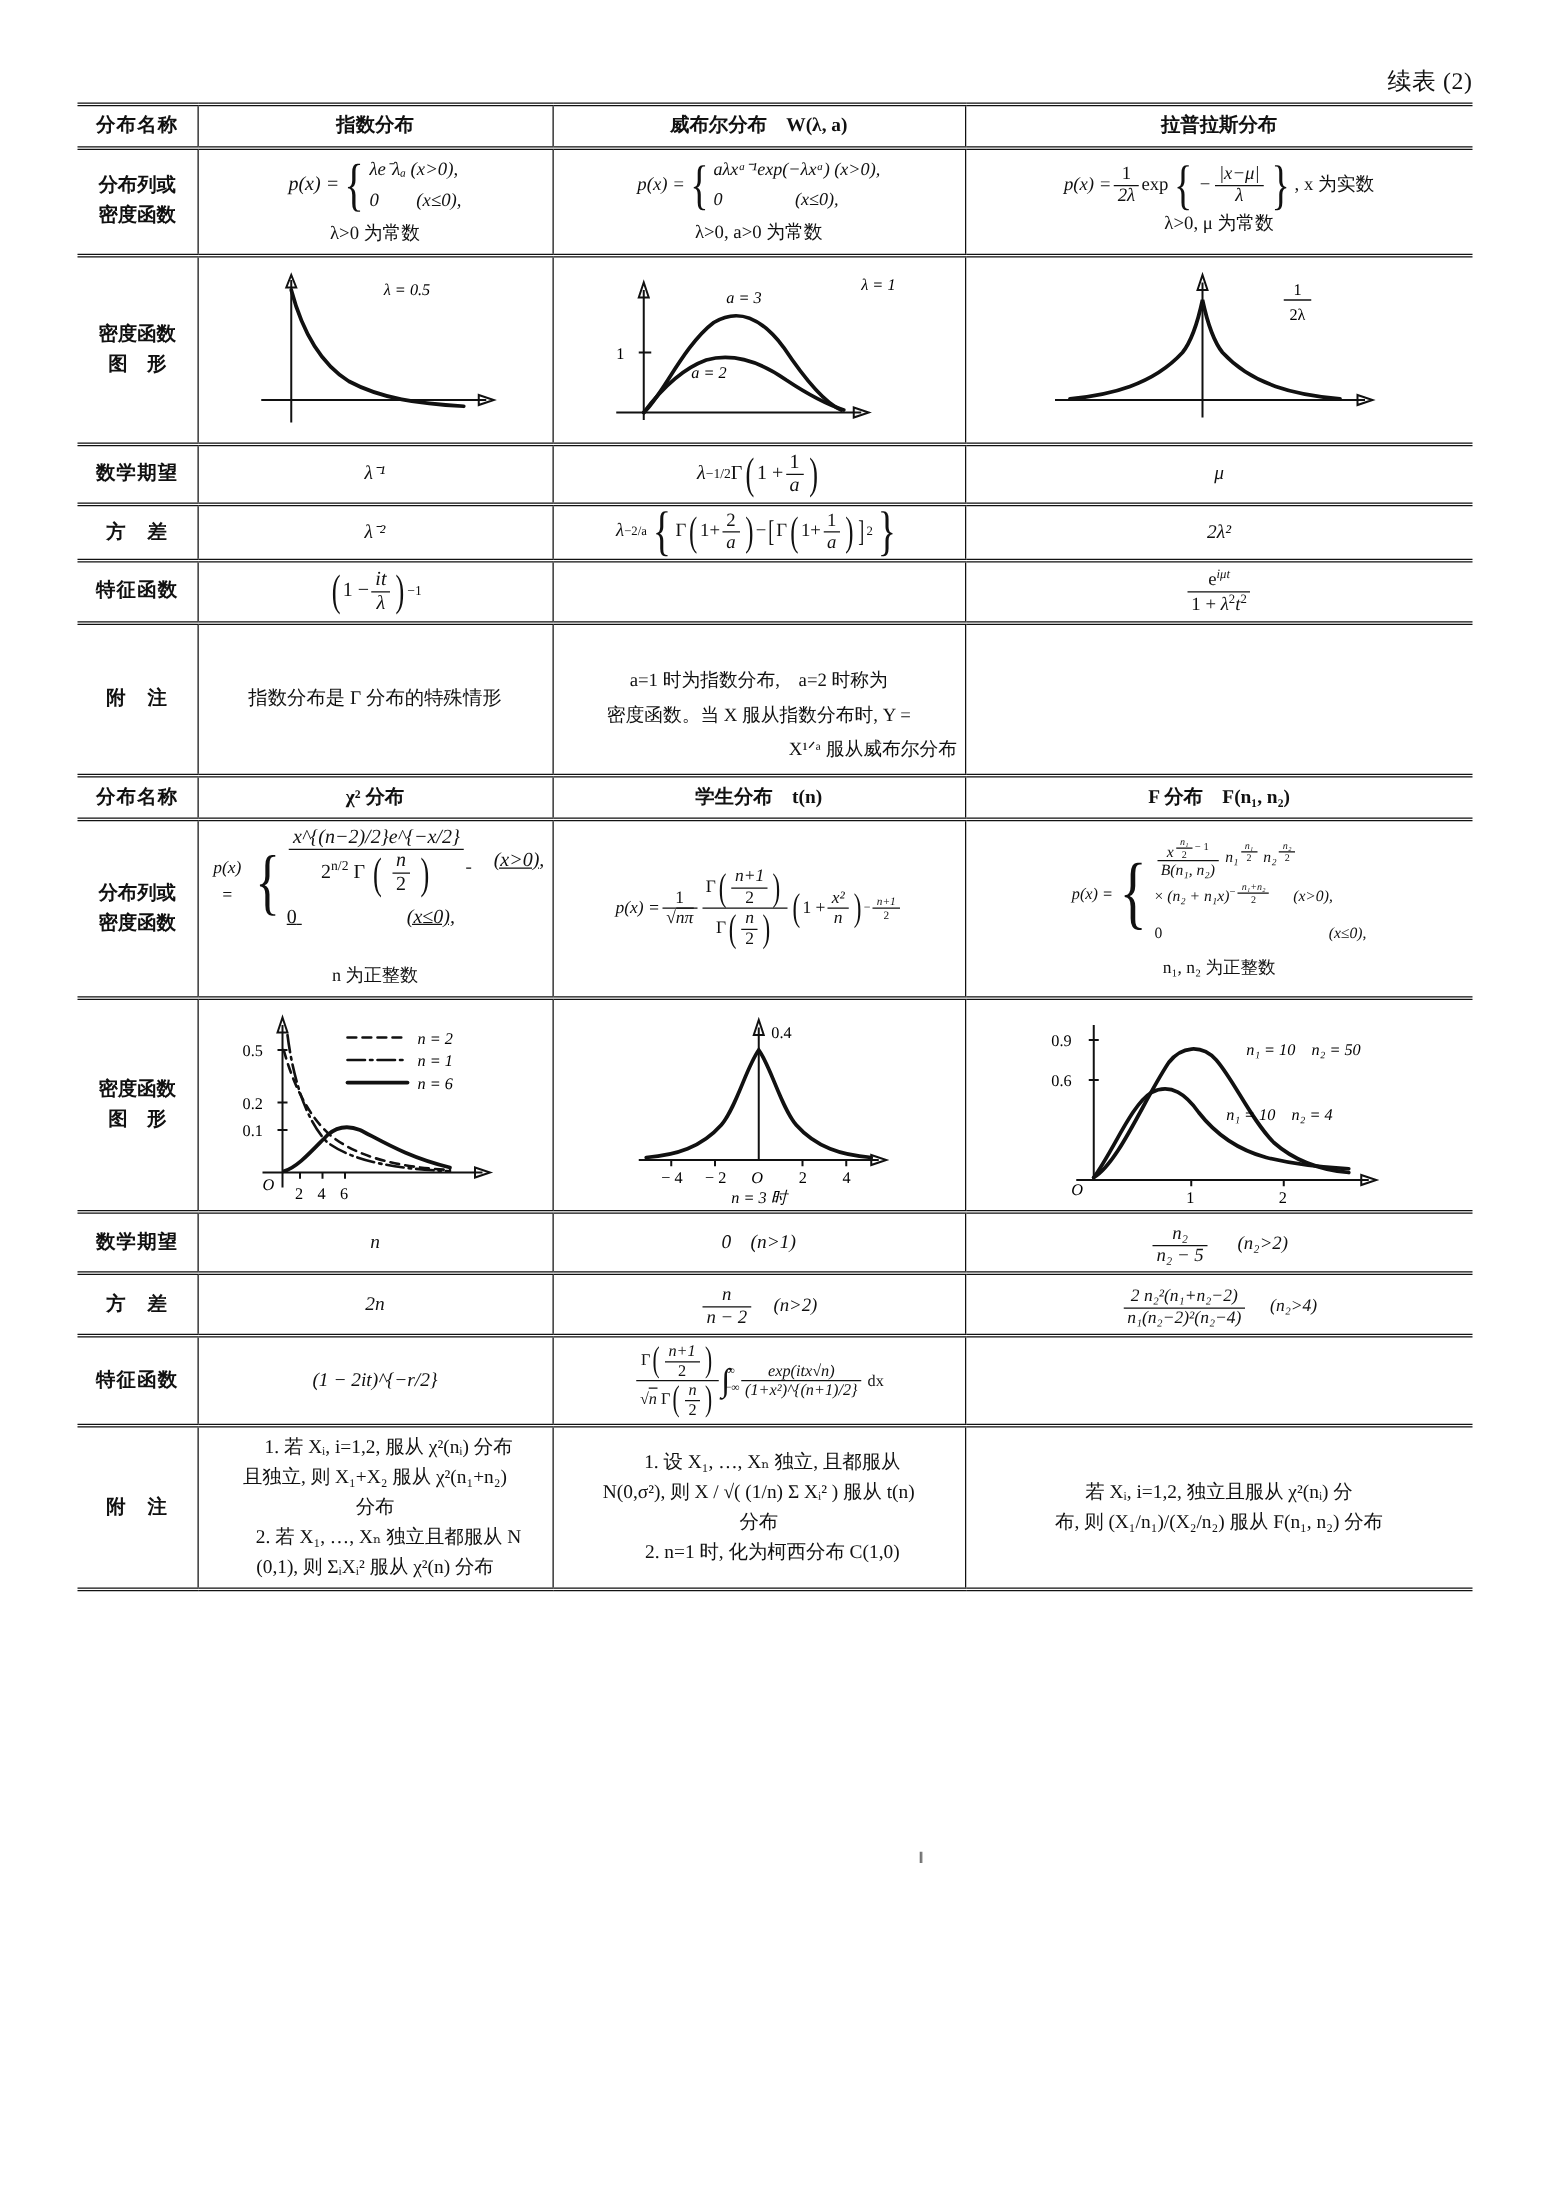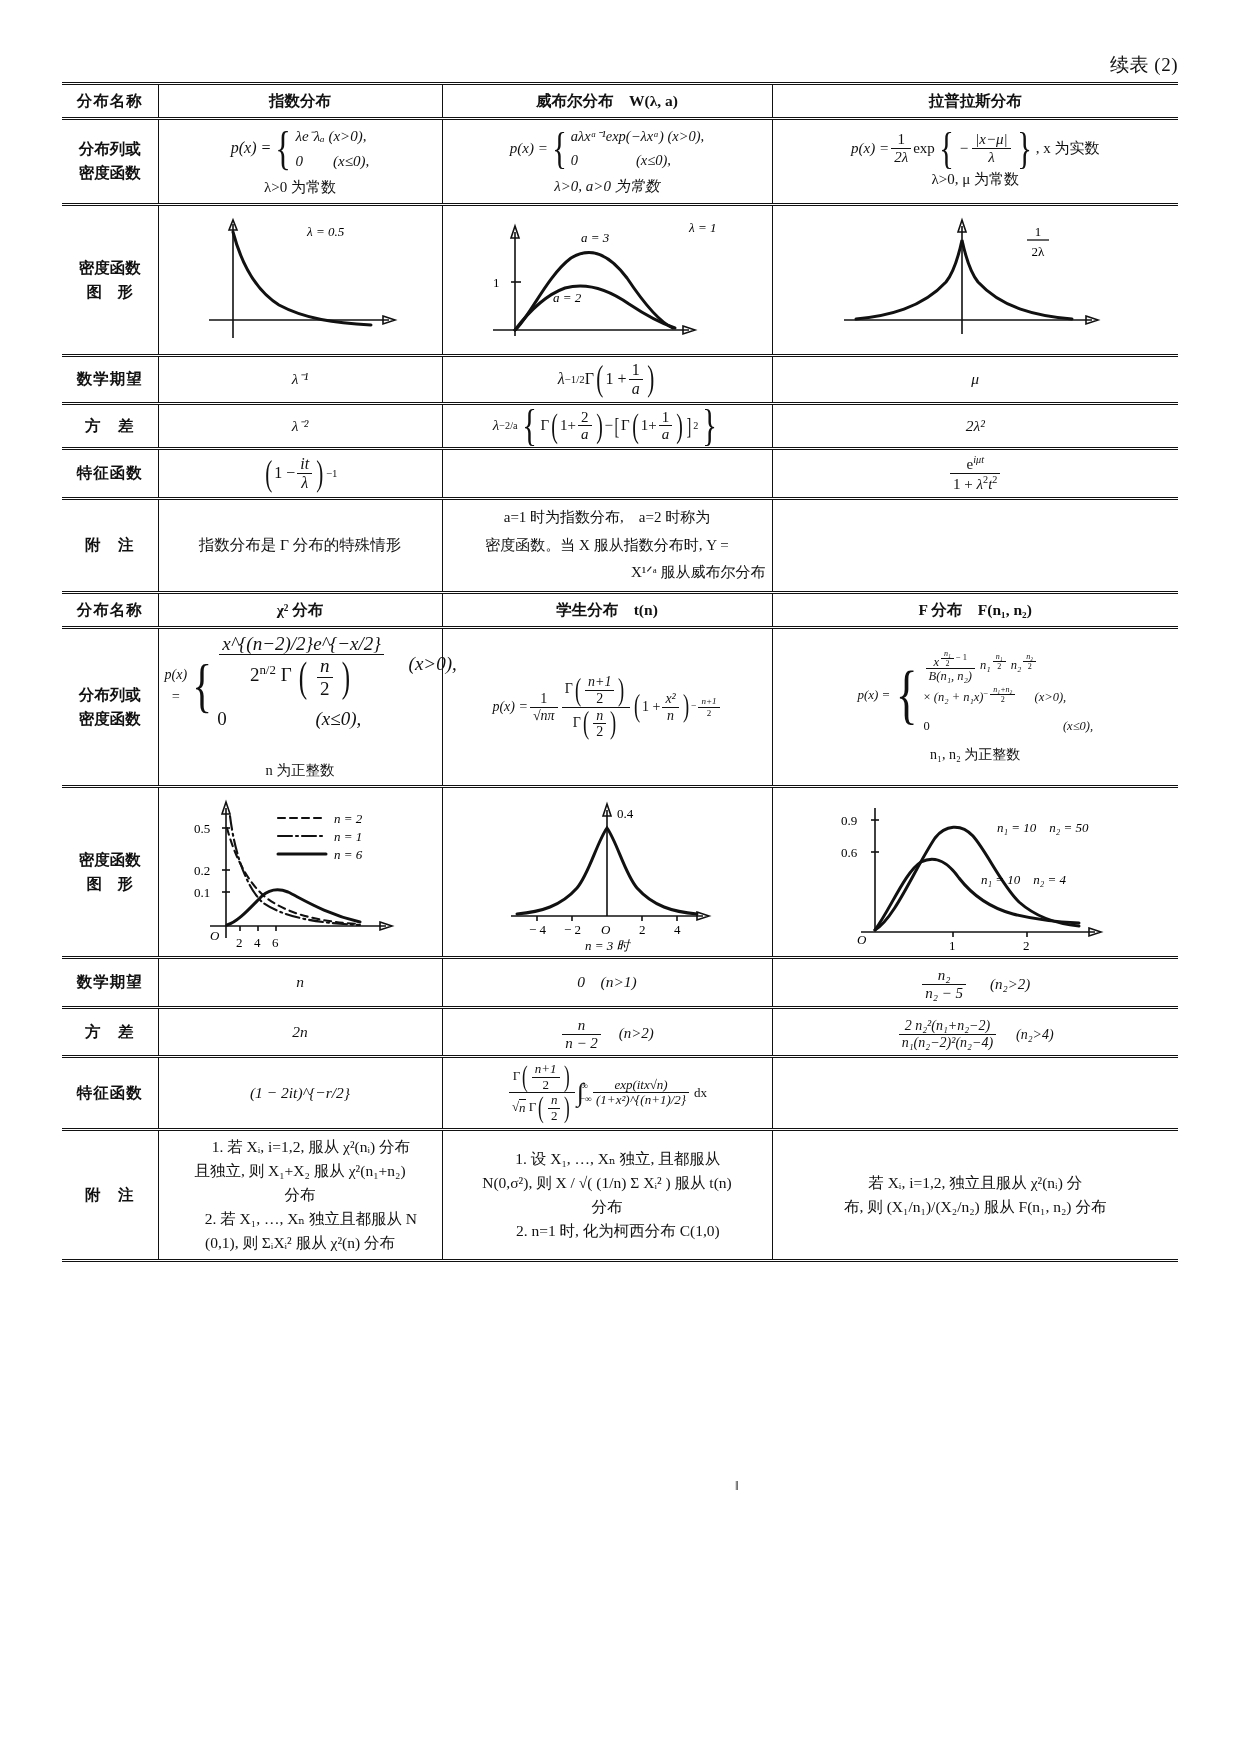--- a/index.html
+++ b/index.html
@@ -59,21 +59,21 @@
   .frac > .den{display:block;padding:0 3px;}
   sup.s{font-size:.68em;vertical-align:super;}
   .brace{
     display:inline-block;font-size:2.9em;line-height:.55;vertical-align:middle;
     font-weight:300;transform:scaleX(.7);margin:0 1px;
   }
   .cases{display:inline-block;text-align:left;vertical-align:middle;font-size:15px;line-height:1.65;}
   .cases .row{display:block;white-space:nowrap;}
   .eqwrap{display:inline-flex;align-items:center;justify-content:center;}
   .paren{display:inline-block;font-size:2.2em;line-height:.5;vertical-align:middle;transform:scaleX(.6);font-weight:300;}
-  .note{font-size:15px;line-height:1.85;text-align:left;}
+  .note{font-size:15px;line-height:1.85;text-align:left;margin-top:28px;}
   .noteC{font-size:15px;line-height:1.85;text-align:center;}
   .cellpad{padding:10px 8px;}
 
   
   svg{display:block;margin:0 auto;}
   .ln{fill:none;stroke:#111;stroke-width:2.1;stroke-linecap:round;}
   .ln3{fill:none;stroke:#111;stroke-width:3;stroke-linecap:round;}
   .ax{fill:none;stroke:#111;stroke-width:1.6;}
   .tx{font-size:13px;font-family:"Liberation Serif",serif;}
   .txi{font-size:13px;font-style:italic;font-family:"Liberation Serif",serif;}
@@ -122,21 +122,21 @@
 
       <td>
         <div class="eqwrap" style="font-size:15px;">
           <span class="mi">p(x) =</span>
           <span class="brace">{</span>
           <span class="cases" style="font-size:14.5px;">
             <span class="row mi">aλxᵃ⁻¹exp(−λxᵃ) (x&gt;0),</span>
             <span class="row mi">0　　　　(x≤0),</span>
           </span>
         </div>
-        <div style="font-size:15px;margin-top:2px;font-style:italic;">λ&gt;0, a&gt;0 为常数</div>
+        <div style="font-size:15px;margin-top:2px;">λ&gt;0, a&gt;0 为常数</div>
       </td>
 
       <td class="last">
         <div class="eqwrap" style="font-size:15px;">
           <span class="mi">p(x) =</span>
           <span class="frac">
             <span class="num">1</span>
             <span class="den mi">2λ</span>
           </span>
           <span>exp</span>
@@ -302,21 +302,21 @@
     <tr class="hbar-top">
       <td class="first lbl2">
         <span>分布列或</span><br>
         <span>密度函数</span>
       </td>
 
       <td>
         <div class="eqwrap" style="font-size:14px;">
           <span class="mi">p(x) =</span>
           <span class="brace" style="font-size:4.2em;">{</span>
-          <span class="cases" style="font-size:19px;line-height:2.1;">
+          <span class="cases" style="font-size:16px;line-height:2.1;text-decoration:underline;">
             <span class="row" style="white-space:nowrap;">
               <span class="frac">
                 <span class="num mi">x^{(n−2)/2}e^{−x/2}</span>
                 <span class="den">
                   <span>2</span><sup class="s">n/2</sup>
                   <span>Γ</span>
                   <span class="paren">(</span>
                   <span class="frac"><span class="num mi">n</span><span class="den">2</span></span>
                   <span class="paren">)</span>
                 </span>

